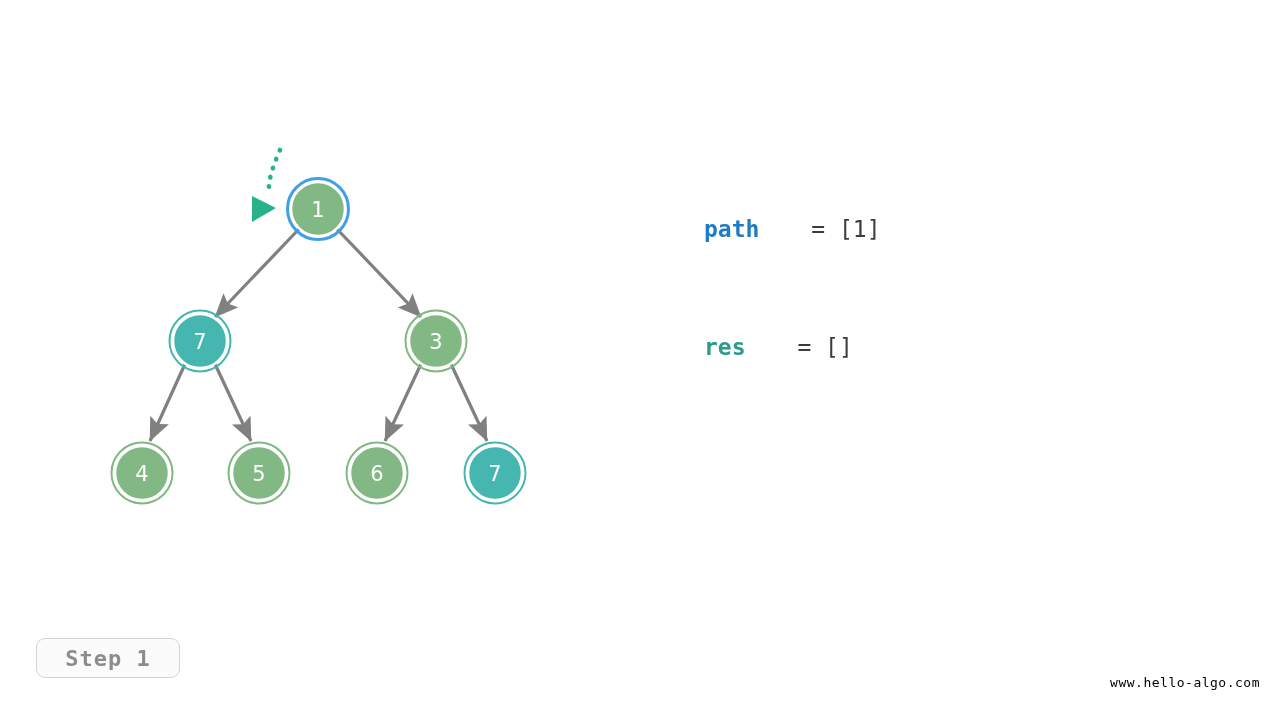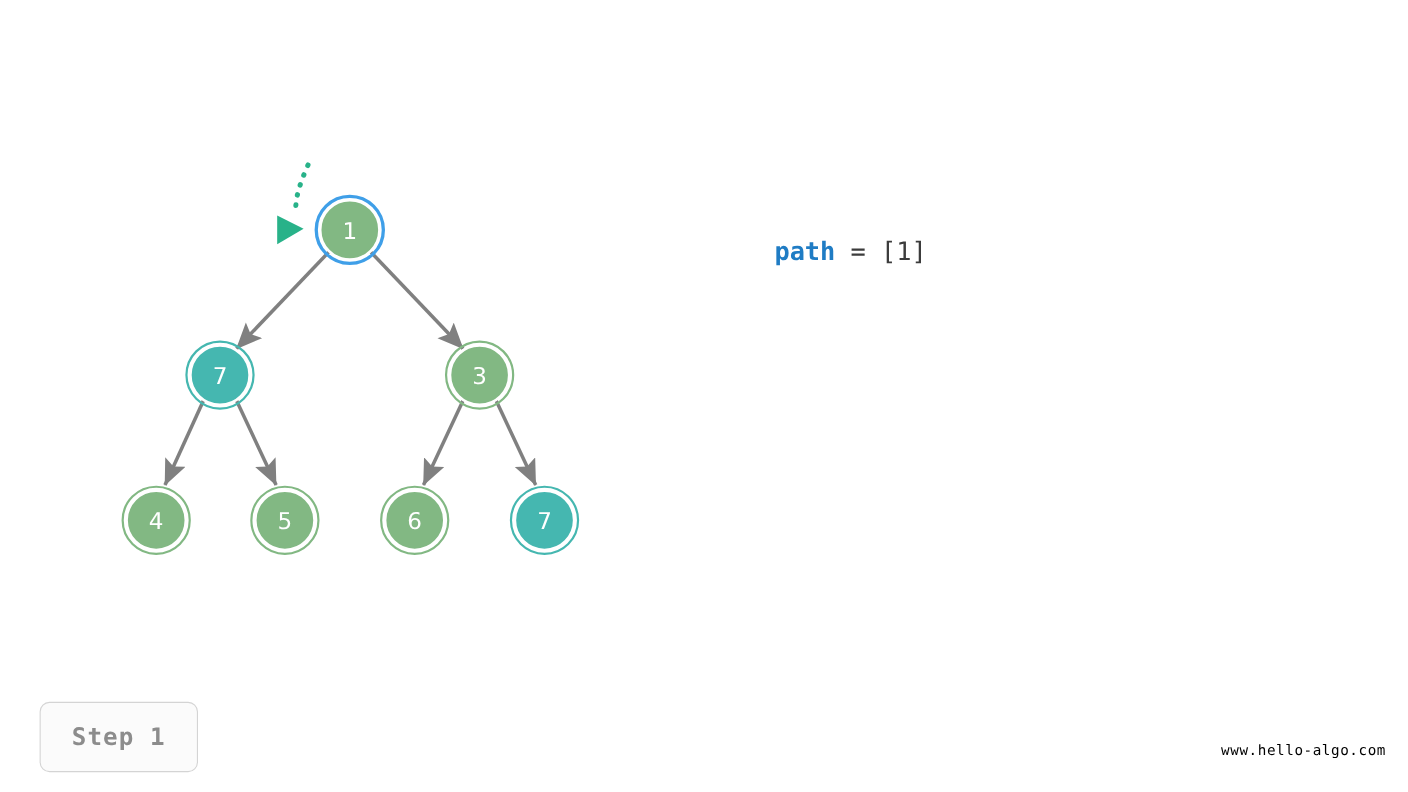--- a/index.html
+++ b/index.html
@@ -69,20 +69,21 @@
   }
 
   .code-row {
     height: 46px;
     display: flex;
     align-items: center;
     font-family: "DejaVu Sans Mono", monospace;
     font-size: 23px;
     white-space: pre;
     padding-left: 18px;
+    gap: 38px;
   }
   .code-row.spacer {
     height: 72px;
   }
   .var-path {
     color: #1f7cc4;
     font-weight: bold;
   }
   .var-res {
     color: #2b9b8a;
@@ -91,21 +92,21 @@
   .code-rest {
     color: #3c3c3c;
   }
 
   
   .step-badge {
     position: absolute;
     left: 36px;
     top: 638px;
     width: 144px;
-    height: 64px;
+    height: 40px;
     box-sizing: border-box;
     border: 1.5px solid #d4d4d4;
     border-radius: 9px;
     background: #fbfbfb;
     display: flex;
     align-items: center;
     justify-content: center;
     font-family: "DejaVu Sans Mono", monospace;
     font-size: 22px;
     font-weight: bold;
@@ -199,20 +200,23 @@
   <div class="panel">
 
 
 
     <div class="code-row">
       <span class="var-path">path</span><span class="code-rest"> = [1]</span>
     </div>
 
     <div class="code-row spacer"></div>
 
+    <div class="code-row">
+      <span class="var-res">res</span><span class="code-rest"> = []</span>
+    </div>
 
   </div>
 
   <div class="step-badge">Step 1</div>
 
   <div class="watermark">www.hello-algo.com</div>
 
 </div>
 
 </body></html>

